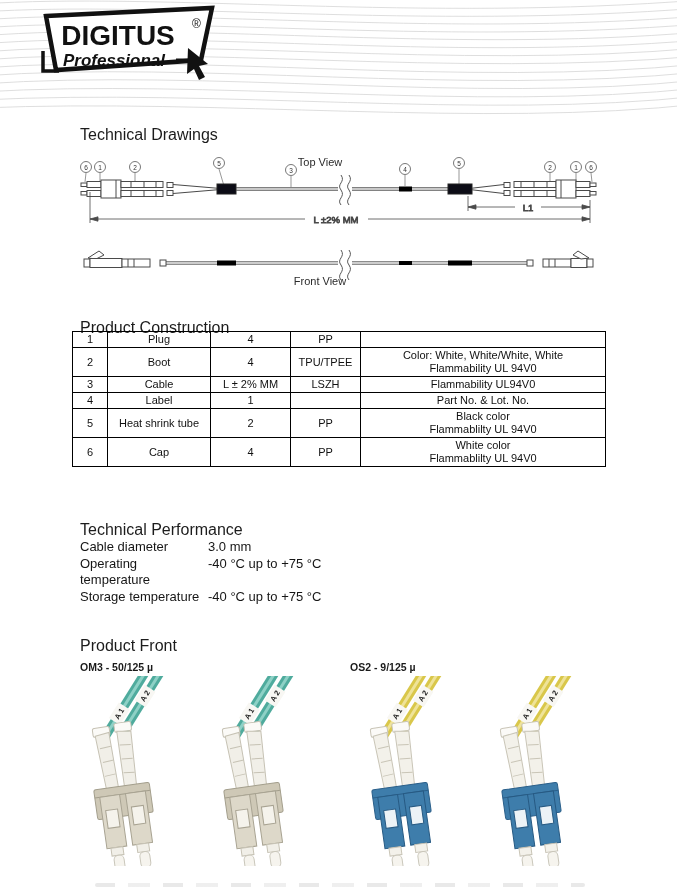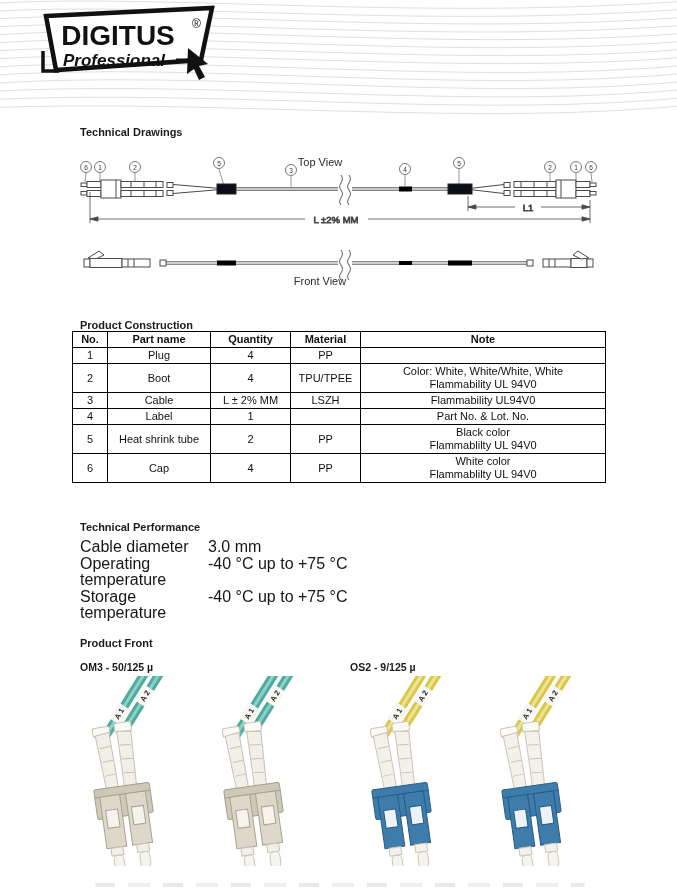--- a/index.html
+++ b/index.html
@@ -1,27 +1,27 @@
 <!DOCTYPE html>
 <html><head>
 <meta charset="utf-8">
 <style>
   html,body{margin:0;padding:0;background:#ffffff;}
   .page{position:relative;width:677px;height:888px;background:#ffffff;overflow:hidden;
         font-family:"Liberation Sans",sans-serif;color:#1a1a1a;}
   .abs{position:absolute;}
-  .h{font-weight:bold;font-size:11px;color:#1c1c1c;}
+  .h{font-weight:normal;font-size:16px;color:#1c1c1c;}
   
   table.cons{border-collapse:collapse;table-layout:fixed;width:533px;font-size:11px;color:#111;}
   table.cons td,table.cons th{border:1px solid #000;text-align:center;vertical-align:middle;
       padding:1px 2px;line-height:13px;}
   table.cons th{font-weight:bold;font-size:11px;}
   td.note{white-space:pre-line;}
   
-  .spec-row{display:flex;font-size:16px;line-height:16.5px;color:#161616;}
+  .spec-row{display:flex;font-size:13px;line-height:16.5px;color:#161616;}
   .spec-label{width:128px;}
   
   svg text{font-family:"Liberation Sans",sans-serif;}
   .drawtxt{font-size:11px;fill:#2b2b2b;}
   .callout-num{font-size:6.5px;fill:#333;}
   .dimtxt{font-size:9.5px;fill:#2b2b2b;}
   .img-label{font-weight:bold;font-size:10.5px;}
   .footer-smudge{height:4px;background:repeating-linear-gradient(90deg,#d7d7d7 0 20px,transparent 20px 33px,
      #e2e2e2 33px 55px,transparent 55px 68px);opacity:.55;border-radius:2px;}
 </style>
@@ -233,27 +233,20 @@
 
   <table class="cons abs" style="left:72px;top:331px">
     <colgroup>
         <col style="width:35px">
         <col style="width:103px">
         <col style="width:80px">
         <col style="width:70px">
         <col style="width:245px">
       </colgroup>
     <tbody>
-        <tr>
-      <th>No.</th>
-      <th>Part name</th>
-      <th>Quantity</th>
-      <th>Material</th>
-      <th>Note</th>
-    </tr>
     <tr>
       <td>1</td>
       <td>Plug</td>
       <td>4</td>
       <td>PP</td>
       <td class="note"></td>
     </tr>
     <tr>
       <td>2</td>
       <td>Boot</td>

